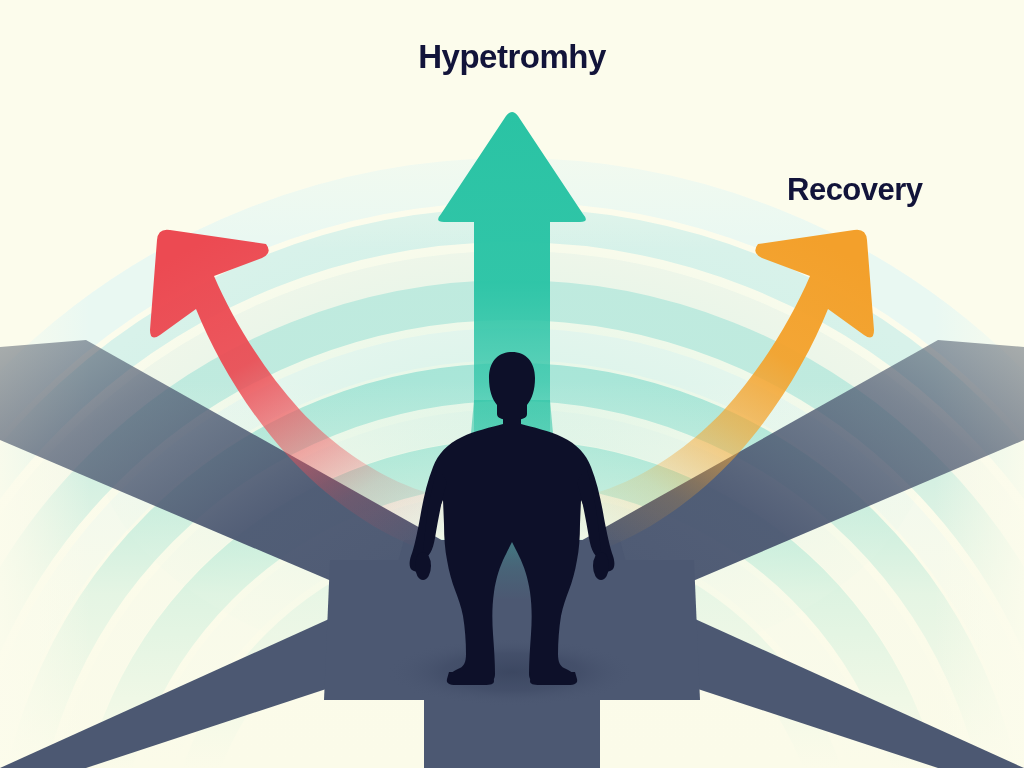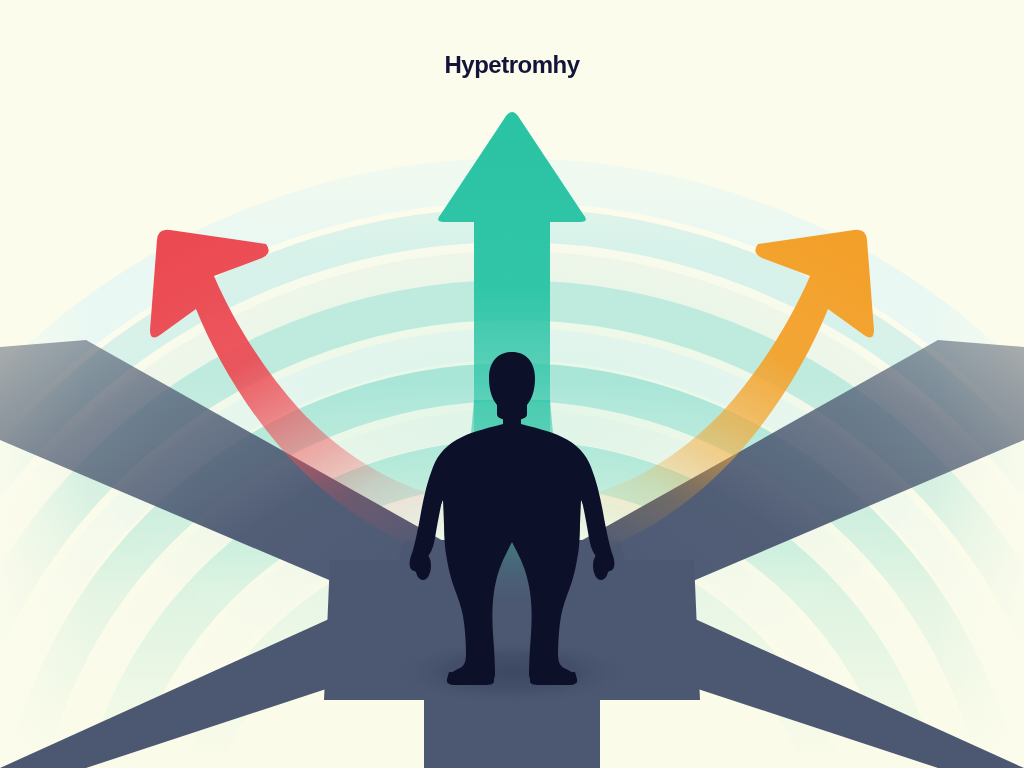--- a/index.html
+++ b/index.html
@@ -25,23 +25,23 @@
     position:absolute;
     font-family:"Liberation Sans", sans-serif;
     font-weight:bold;
     color:#12143a;
     white-space:nowrap;
     letter-spacing:-0.5px;
     line-height:1;
     user-select:none;
   }
   #lbl-hypertrophy {
-    left:512px; top:53px;
+    left:512px; top:40px;
     transform:translateX(-50%);
-    font-size:24px;
+    font-size:33px;
   }
   #lbl-strength {
     left:90px; top:183px;
     font-size:30px;
   }
   #lbl-recovery {
     left:787px; top:174px;
     font-size:31px;
   }
 </style>
@@ -290,14 +290,15 @@
       <ellipse cx="601" cy="566" rx="8" ry="14"></ellipse>
 
       <path d="M 449 672 L 493 672 L 494 681 C 494 684 491 685 484 685 L 456 685 C 449 685 446 683 447 679 Z"></path>
       <path d="M 575 672 L 531 672 L 530 681 C 530 684 533 685 540 685 L 568 685 C 575 685 578 683 577 679 Z"></path>
     </g>
   </svg>
 
   <div class="lbl" id="lbl-hypertrophy">Hypetromhy</div>
 
 
+  <div class="lbl" id="lbl-recovery">Recovery</div>
 
 </div>
 
 </body></html>

